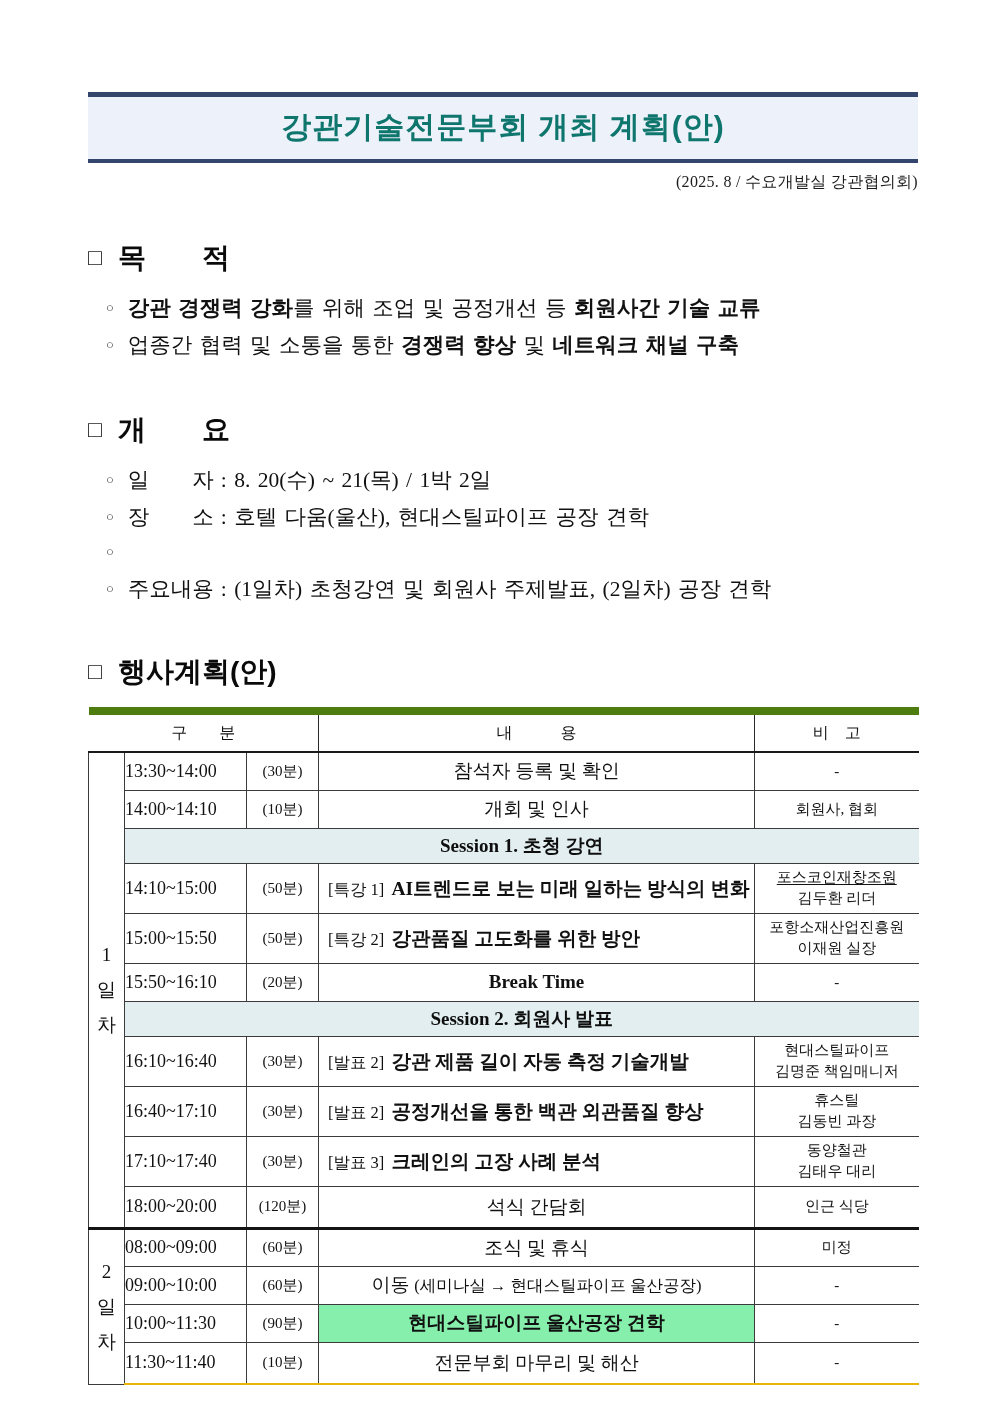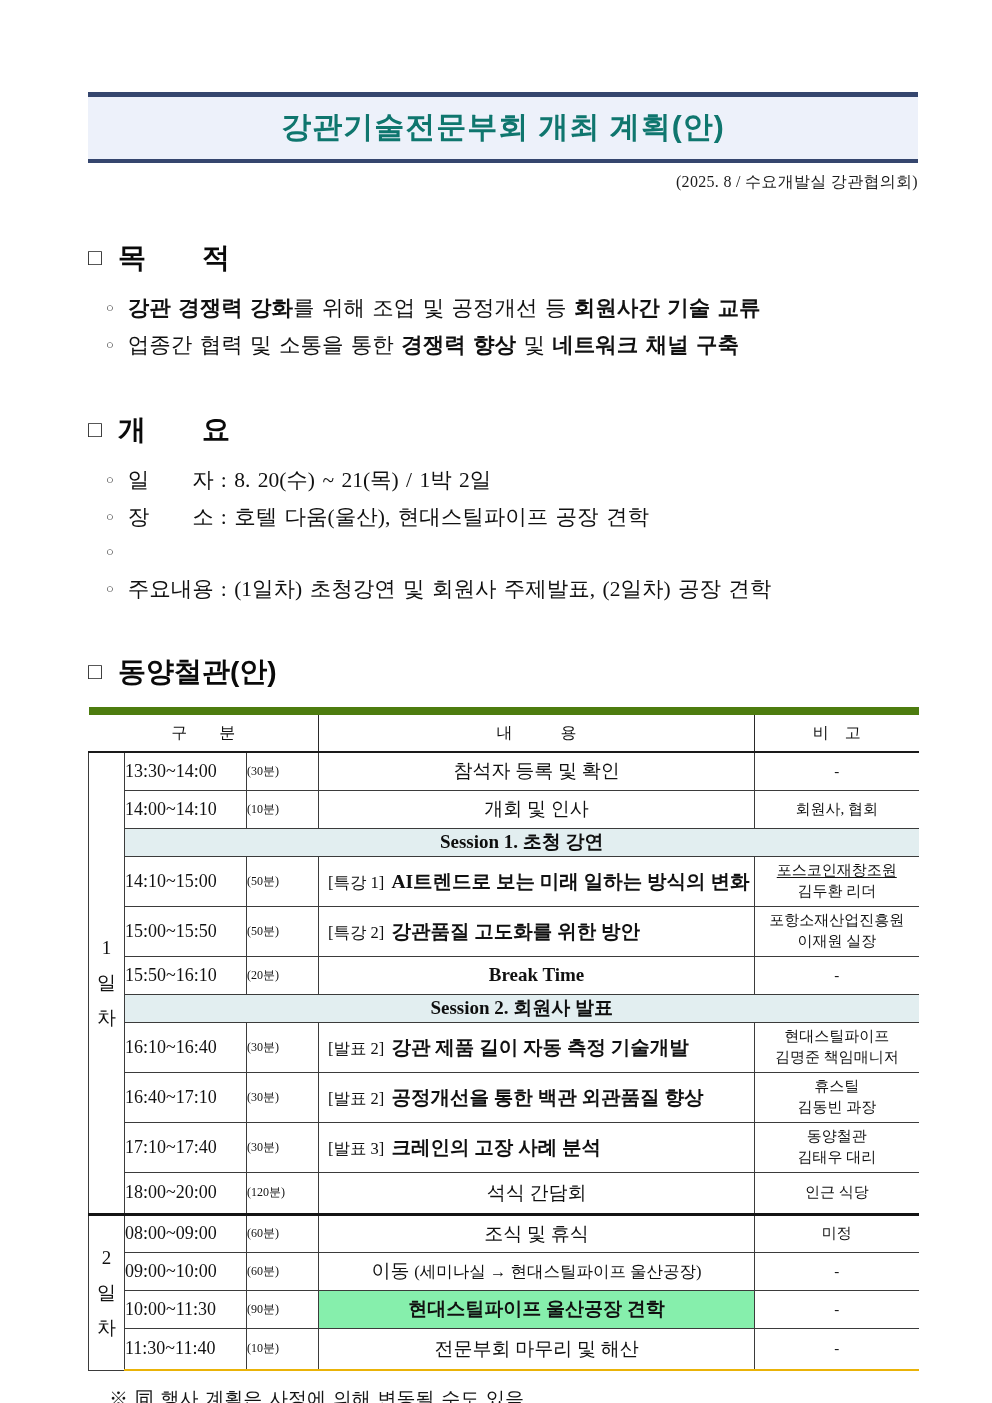--- a/index.html
+++ b/index.html
@@ -51,28 +51,28 @@
   table.sched thead th{
     border-top:8px solid #4d7c0f;border-bottom:2px solid #1a1a1a;
     font-weight:normal;font-size:16px;padding:6px 0;height:24px;
   }
   table.sched thead th.hdiv{border-left:1px solid #2a2a2a;}
   table.sched tbody td{border:1px solid #3b3b3b;padding:0;}
   table.sched tbody td.no-right{border-right:none;}
   table.sched tbody td.daycell{border-left:1px solid #3b3b3b;}
   table.sched tr.day-sep td{border-top:3px solid #141414;}
   table.sched tr.last-row td{border-bottom:2px solid #eab308;}
-  tr.h-hdr{height:36px;}tr.h-reg{height:38px;}tr.h-sm{height:28px;}
+  tr.h-hdr{height:36px;}tr.h-reg{height:38px;}tr.h-sm{height:35px;}
   tr.h-tall{height:50px;}tr.h-mid{height:42px;}
   td.daycell{text-align:center;font-size:19px;line-height:1.85;background:#fff;}
   td.session{
     background:#e2eef0;text-align:center;font-weight:bold;font-size:19px;color:#0e0e0e;
   }
   td.time{font-size:18px;white-space:nowrap;}
-  td.dur{font-size:12px;white-space:nowrap;}
+  td.dur{text-align:center;font-size:15px;white-space:nowrap;}
   td.content{text-align:center;font-size:19px;}
   td.content.left{text-align:left;padding-left:9px;}
   td.content .prefix{font-size:16.5px;margin-right:7px;}
   td.content .ctitle{font-weight:bold;font-size:19.5px;}
   td.content .csmall{font-size:16.5px;}
   td.content.bold{font-weight:bold;}
   td.content.hl{background:#86efac;}
   td.note{text-align:center;font-size:15px;line-height:1.4;padding:2px 0;}
   td.note .u{text-decoration:underline;text-underline-offset:2px;}
 
@@ -122,21 +122,21 @@
         <span class="dot">○</span>
       </div>
       <div class="bullet">
         <span class="dot">○</span>
         <span><span class="olabel">주요내용</span><span class="oval">: (1일차) 초청강연 및 회원사 주제발표, (2일차) 공장 견학</span></span>
       </div>
     </div>
 
   <div class="sec-head tight">
     <span class="sq">□</span>
-    <span>동양철관(안)</span>
+    <span>행사계획(안)</span>
   </div>
 
   <table class="sched">
     <colgroup>
       <col class="c-day">
         <col class="c-time">
         <col class="c-dur">
         <col class="c-content">
         <col class="c-note">
     </colgroup>

